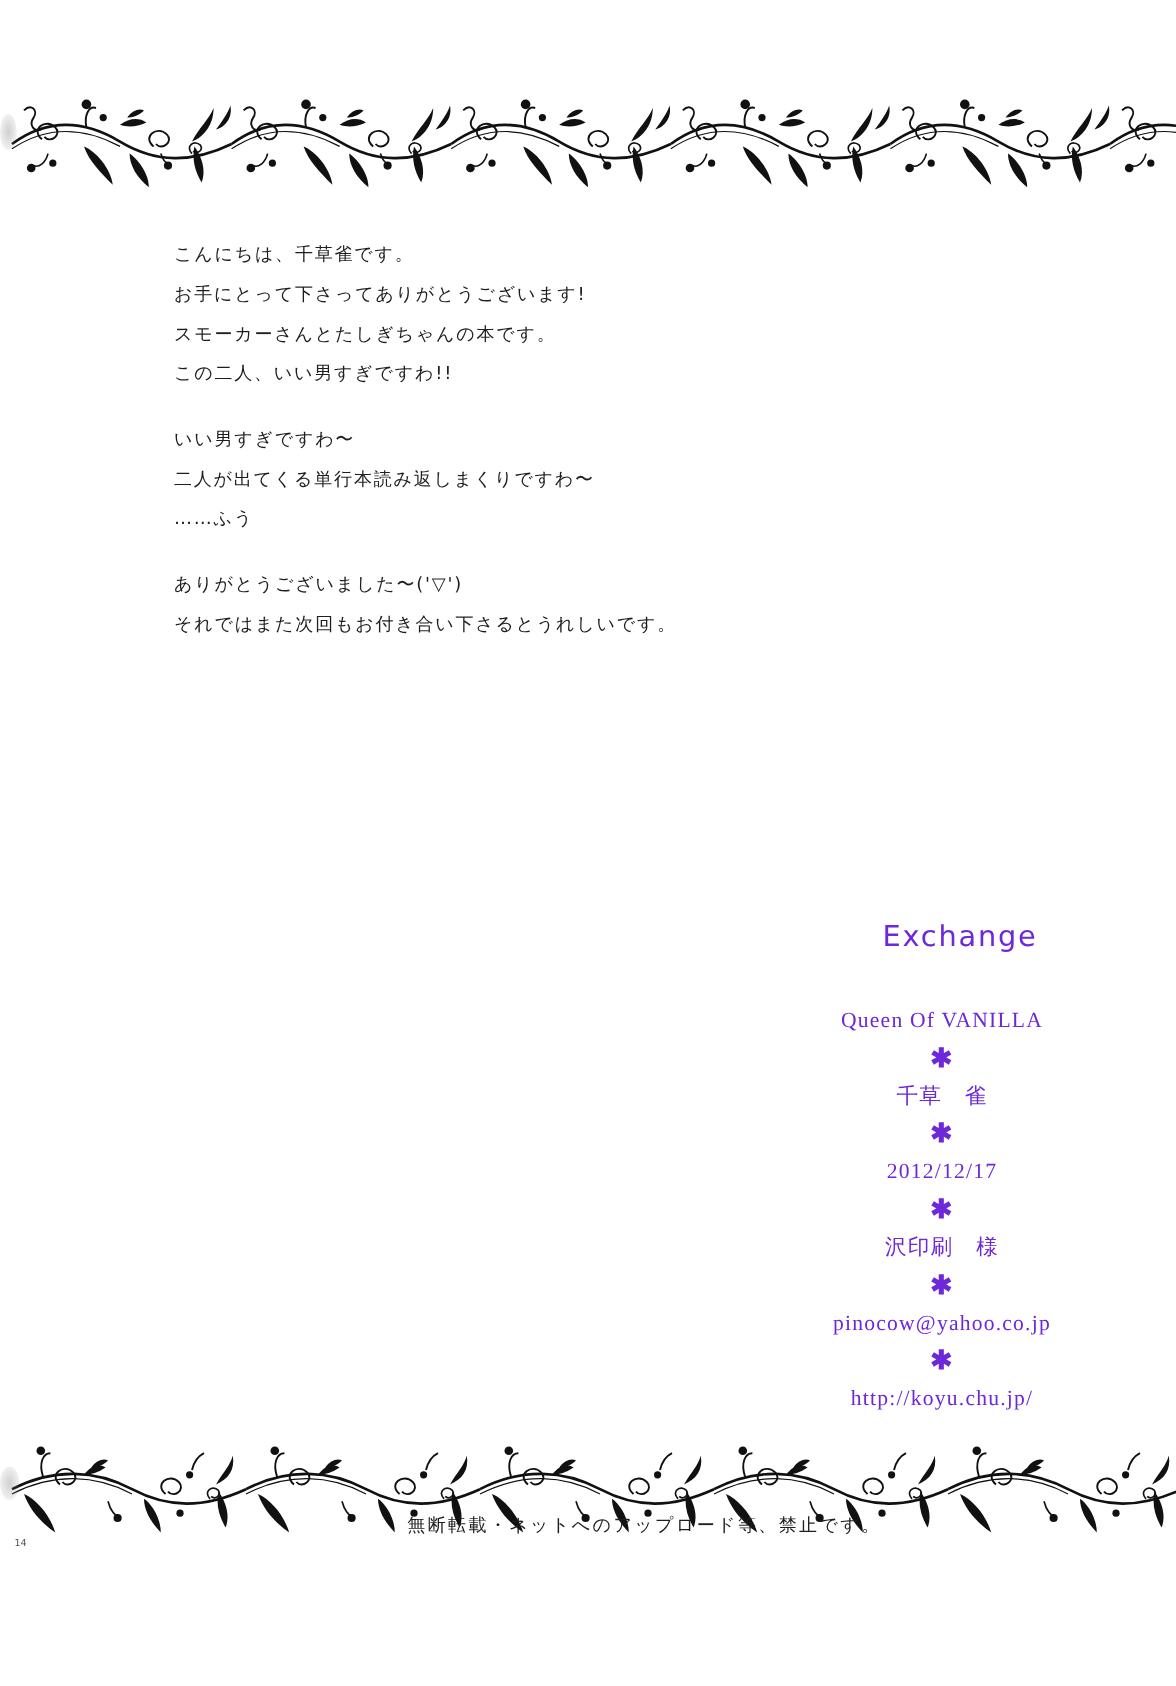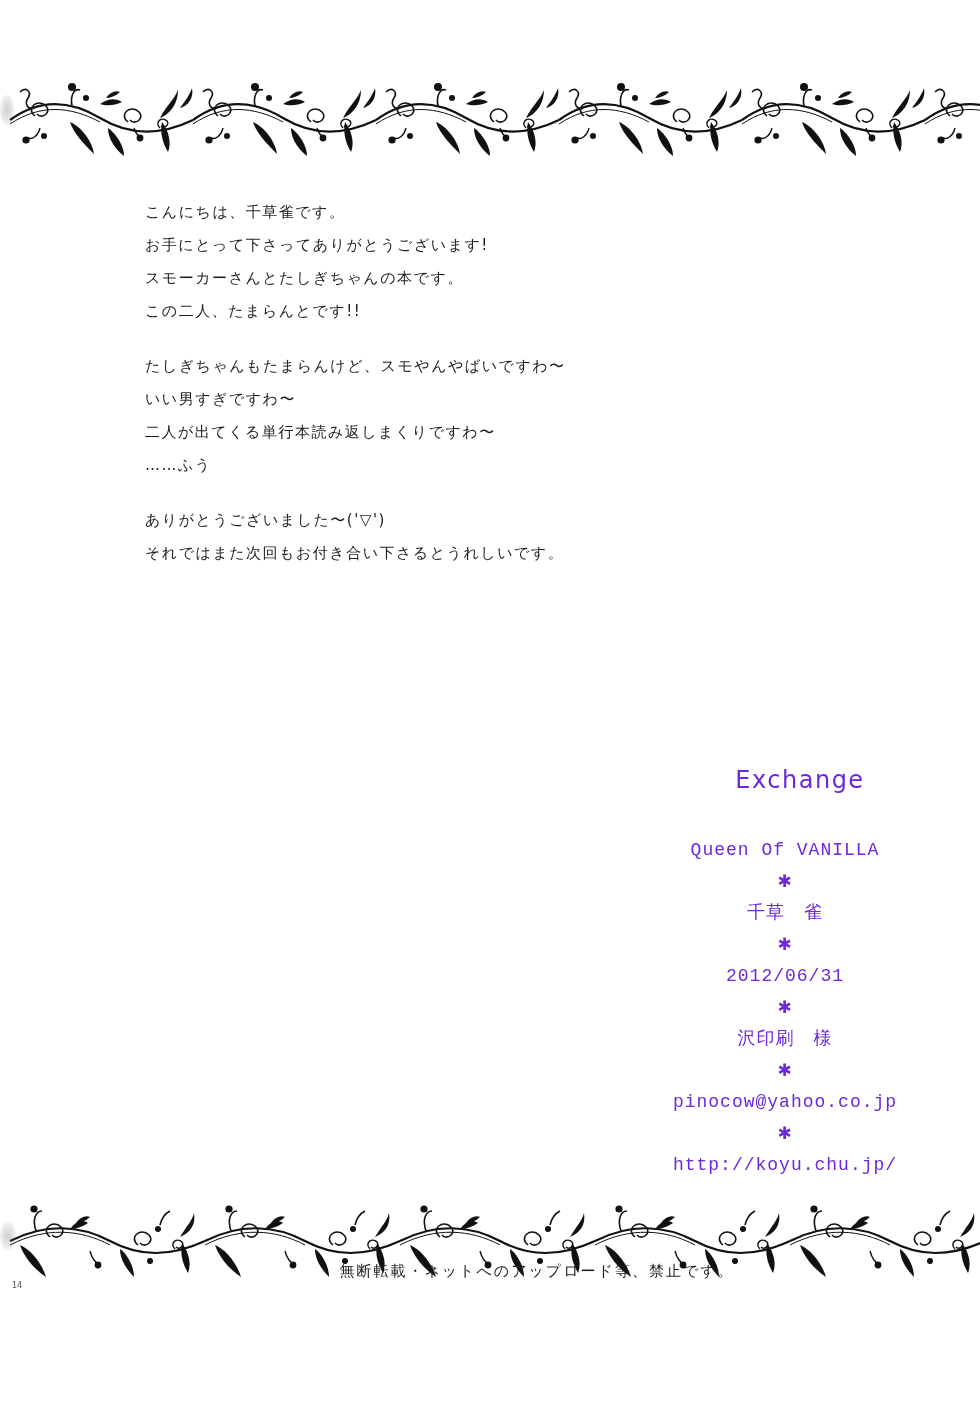--- a/index.html
+++ b/index.html
@@ -52,21 +52,21 @@
     }
     .colophon .title {
       font-family: "DejaVu Sans", sans-serif;
       font-size: 24px;
       letter-spacing: 1.5px;
       height: 40px;
       line-height: 40px;
       margin-left: 30px;
     }
     .colophon .line {
-      font-family: Liberation Mono, monospace;
+      font-family: Liberation Serif, serif;
       font-size: 18px;
       letter-spacing: 1px;
       height: 31px;
       line-height: 31px;
       white-space: nowrap;
     }
     .colophon .star {
       font-size: 22px;
       font-weight: bold;
       height: 32px;
@@ -141,38 +141,37 @@
     <use href="#vunit" x="559"></use>
     <use href="#vunit" x="742"></use>
     <use href="#vunit" x="925"></use>
   </svg>
 </div>
 
 <div class="letter">
   <p>こんにちは、千草雀です。</p>
   <p>お手にとって下さってありがとうございます!</p>
   <p>スモーカーさんとたしぎちゃんの本です。</p>
-  <p>この二人、たまらんとです!!</p>
+  <p>この二人、いい男すぎですわ!!</p>
   <div class="gap"></div>
-  <p>たしぎちゃんもたまらんけど、スモやんやばいですわ〜</p>
   <p>いい男すぎですわ〜</p>
   <p>二人が出てくる単行本読み返しまくりですわ〜</p>
   <p>……ふう</p>
   <div class="gap2"></div>
   <p>ありがとうございました〜('▽')</p>
   <p>それではまた次回もお付き合い下さるとうれしいです。</p>
 </div>
 
 <div class="colophon">
   <div class="title">Exchange</div>
   <div class="line first">Queen Of VANILLA</div>
   <div class="line star">✱</div>
   <div class="line">千草　雀</div>
   <div class="line star">✱</div>
-  <div class="line">2012/06/31</div>
+  <div class="line">2012/12/17</div>
   <div class="line star">✱</div>
   <div class="line">沢印刷　様</div>
   <div class="line star">✱</div>
   <div class="line">pinocow@yahoo.co.jp</div>
   <div class="line star">✱</div>
   <div class="line">http://koyu.chu.jp/</div>
 </div>
 
 <div class="vine" id="vine-bottom">
   <svg width="1100" height="78" viewBox="0 0 1100 78" xmlns="http://www.w3.org/2000/svg">

